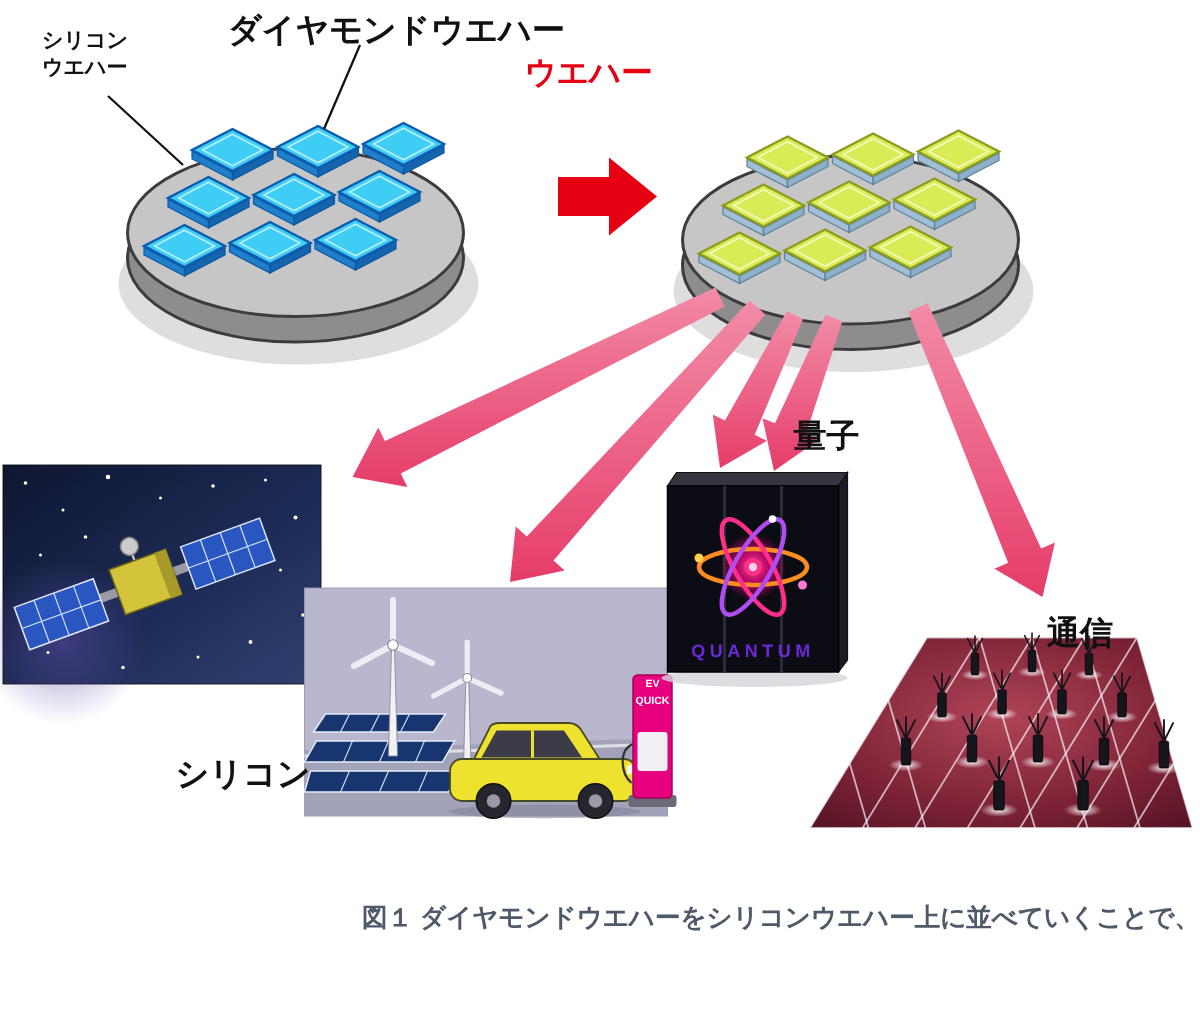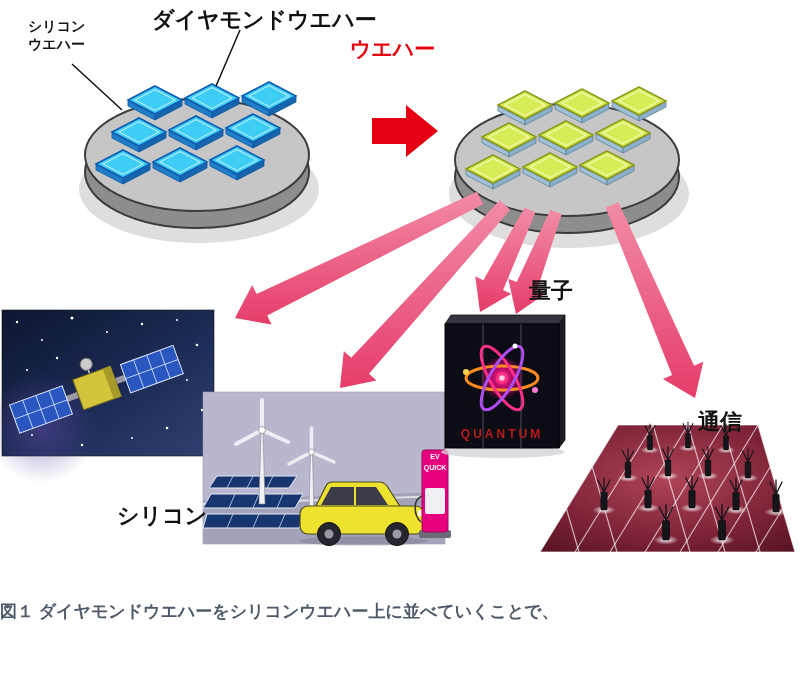--- a/index.html
+++ b/index.html
@@ -10,24 +10,24 @@
   .lbl{position:absolute;font-weight:bold;color:#111;line-height:1.25;white-space:nowrap}
   .lbl-silicon{left:28px;top:18px;font-size:14px}
   .lbl-diamond{left:152px;top:6px;font-size:22px}
   .lbl-process{left:285px;top:36px;width:215px;text-align:center;color:#e50012;font-size:21px;line-height:1.22}
   .lbl-app{font-size:22px}
   .lbl-heat{left:4px;top:277px}
   .lbl-power{left:117px;top:502px}
   .lbl-quantum{left:529px;top:277px}
   .lbl-comm{left:698px;top:408px}
   .brand-quantum{position:absolute;left:445px;top:427px;width:114px;text-align:center;
-    color:#b91c1c;font-weight:bold;font-size:12px;letter-spacing:3px}
+    color:#6d28d9;font-weight:bold;font-size:12px;letter-spacing:3px}
   .ev-text{position:absolute;left:422px;top:452px;width:26px;text-align:center;color:#fff;
     font-weight:bold;font-size:7px;line-height:1.5}
-  .caption{position:absolute;left:0;width:800px;text-align:left;color:#4e5a6a;
+  .caption{position:absolute;left:0;width:800px;text-align:right;color:#4e5a6a;
     font-weight:bold;font-size:17px}
   .caption-1{top:600px}
   .caption-2{top:637px}
 </style>
 </head>
 <body>
 
 <div class="canvas">
 
   <svg class="art" width="800" height="679" viewBox="0 0 800 679">

